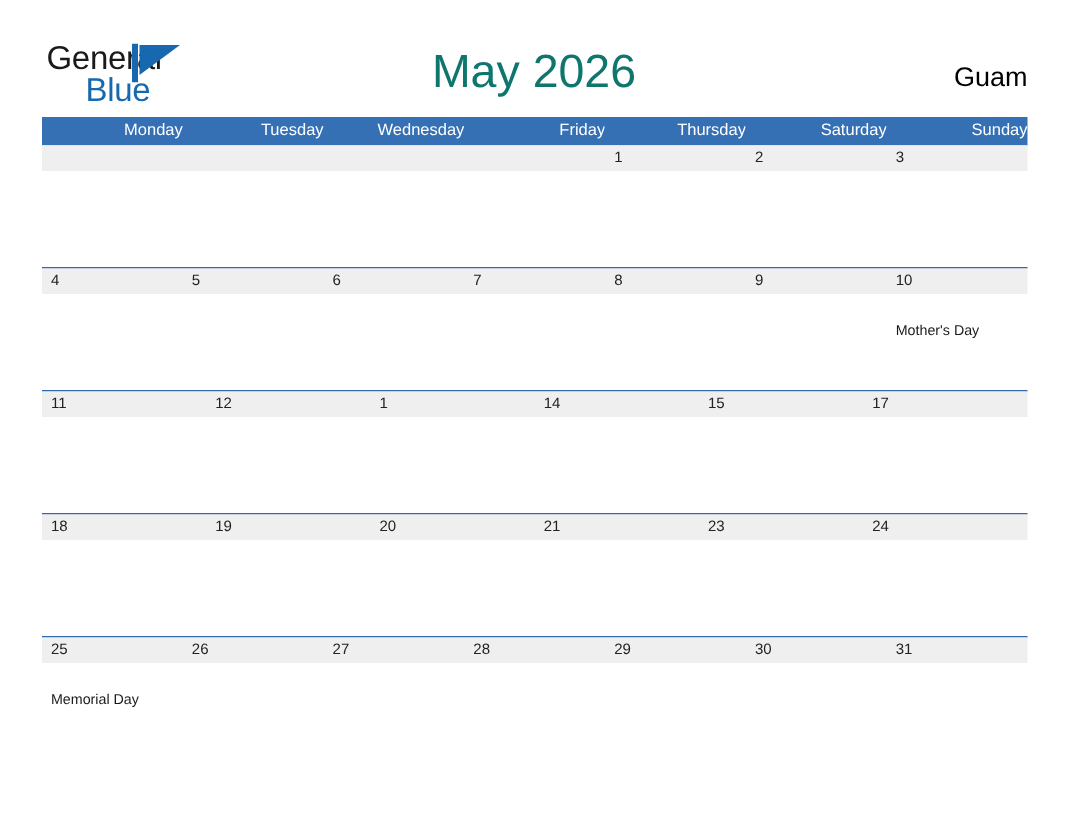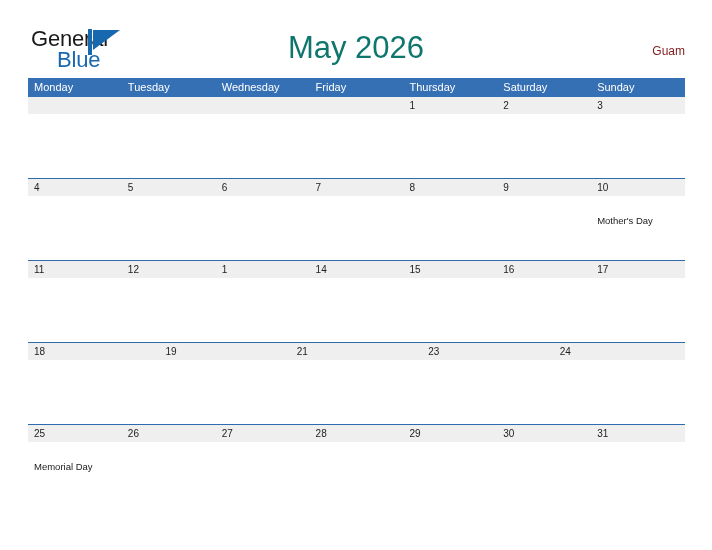--- a/index.html
+++ b/index.html
@@ -65,22 +65,22 @@
     font-size: 31px;
     color: #0f766e;
     line-height: 38px;
     letter-spacing: 0px;
   }
 
   .region-label {
     position: absolute;
     right: 27px;
     top: 42px;
-    font-size: 12px;
-    color: #7f1d1d;
+    font-size: 18px;
+    color: #000000;
     line-height: 18px;
   }
 
   
   .calendar {
     position: absolute;
     left: 28px;
     top: 78px;
     width: 657px;
   }
@@ -92,20 +92,21 @@
   }
   .weekday-cell {
     flex: 1 1 0;
     color: #ffffff;
     font-size: 11px;
     line-height: 19px;
     padding-left: 6px;
     box-sizing: border-box;
     white-space: nowrap;
     overflow: hidden;
+    text-align: right;
   }
 
   .week-row {
     position: relative;
     height: 81px;
     border-top: 1px solid #2f6aac;
     background: #ffffff;
   }
   .week-row:first-of-type {
     border-top: none;
@@ -266,43 +267,43 @@
           <div class="day-cell">
             <span class="day-number">1</span>
           </div>
           <div class="day-cell">
             <span class="day-number">14</span>
           </div>
           <div class="day-cell">
             <span class="day-number">15</span>
           </div>
           <div class="day-cell">
-            <span class="day-number">16</span>
-          </div>
-          <div class="day-cell">
             <span class="day-number">17</span>
           </div>
         </div>
         <div class="week-events">
           <div class="event-cell"></div>
           <div class="event-cell"></div>
           <div class="event-cell"></div>
           <div class="event-cell"></div>
           <div class="event-cell"></div>
           <div class="event-cell"></div>
           <div class="event-cell"></div>
         </div>
       </div>
       <div class="week-row">
         <div class="week-dates">
           <div class="day-cell">
             <span class="day-number">18</span>
           </div>
           <div class="day-cell">
             <span class="day-number">19</span>
+          </div>
+          <div class="day-cell">
+            <span class="day-number">20</span>
           </div>
           <div class="day-cell">
             <span class="day-number">21</span>
           </div>
           <div class="day-cell">
             <span class="day-number">23</span>
           </div>
           <div class="day-cell">
             <span class="day-number">24</span>
           </div>

